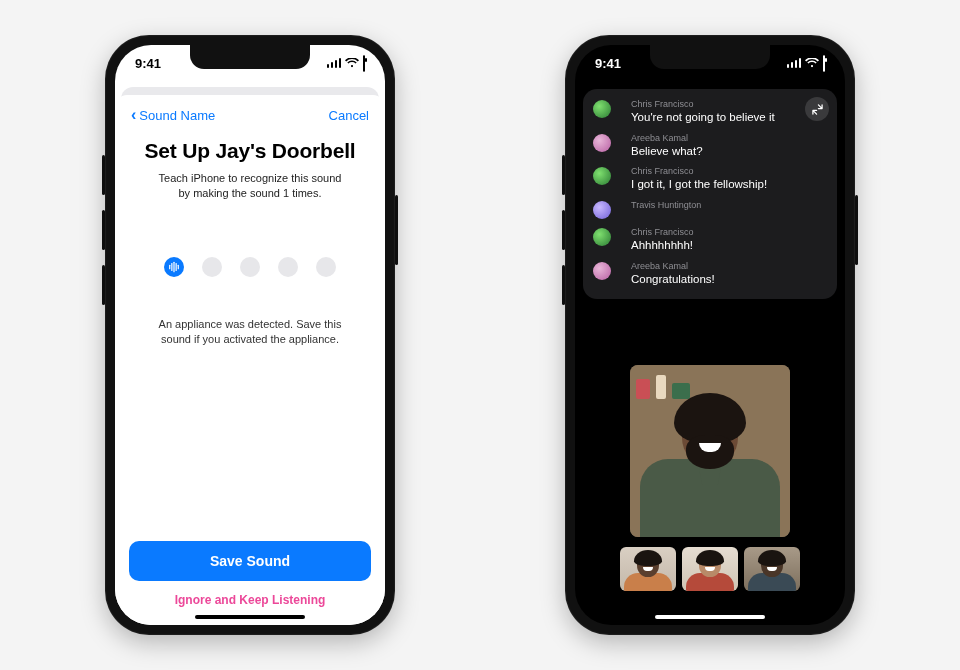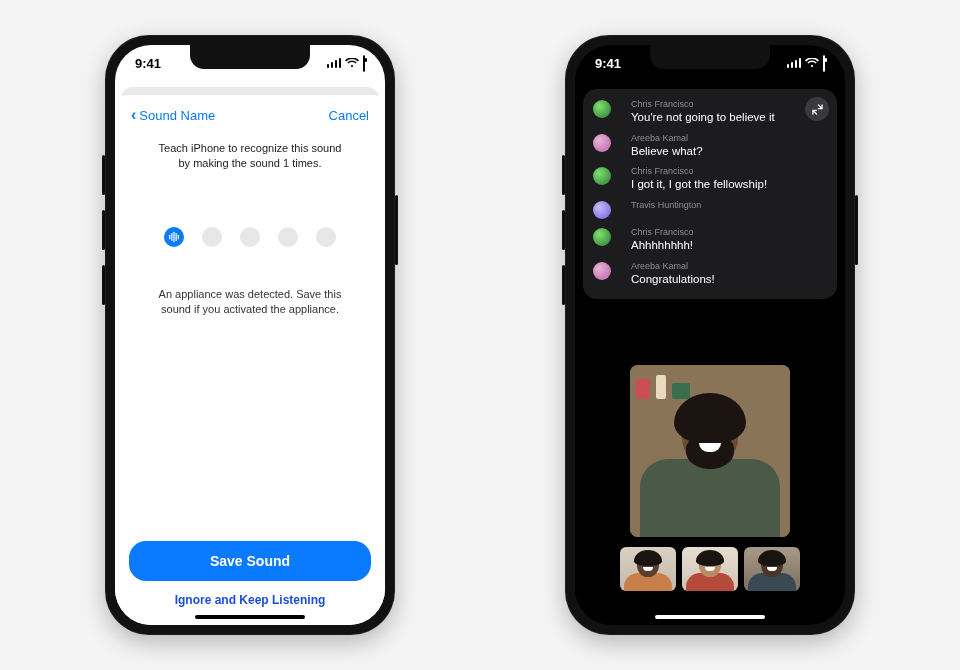--- a/index.html
+++ b/index.html
@@ -85,25 +85,25 @@
   .chev { font-size:16px; line-height:1; font-weight:600; }
   .title { font-size:21px; font-weight:700; text-align:center; margin-top:6px; letter-spacing:-0.2px; }
   .subtitle { font-size:11px; color:#222; text-align:center; margin:8px 28px 0; line-height:1.35; }
   .dots { display:flex; justify-content:center; gap:18px; margin-top:56px; }
   .dot { width:20px; height:20px; border-radius:50%; background:#e7e7ea; }
   .dot.active { background:#0a7aff; display:flex; align-items:center; justify-content:center; }
   .dot.active svg { width:12px; height:12px; }
   .detect { font-size:11px; color:#333; text-align:center; margin:40px 24px 0; line-height:1.4; }
   .spacer { flex:1; }
   .btn-primary {
-    background:#0a7aff; color:#fff; border:none; border-radius:17px;
+    background:#0a7aff; color:#fff; border:none; border-radius:10px;
     height:40px; font-size:14px; font-weight:600; width:100%; cursor:pointer;
   }
   .btn-link {
-    background:none; border:none; color:#1d4ed8; font-size:12px; font-weight:600;
+    background:none; border:none; color:#ec4899; font-size:12px; font-weight:600;
     margin-top:12px; cursor:pointer; width:100%; text-align:center;
   }
 
   
   .captions {
     position:absolute; top:44px; left:8px; right:8px;
     background:#1c1c1e; border-radius:14px; padding:10px 10px 12px;
   }
   .pip-btn {
     position:absolute; top:8px; right:8px; width:24px; height:24px;
@@ -212,20 +212,21 @@
 
     <div class="sheet">
       <div class="nav">
         <span class="nav-left">
           <span class="chev">‹</span>
           <span>Sound Name</span>
         </span>
         <span>Cancel</span>
       </div>
 
+      <div class="title">Set Up Jay's Doorbell</div>
       <div class="subtitle">Teach iPhone to recognize this sound by making the sound 1 times.</div>
 
       <div class="dots">
         <span class="dot active">
           <svg viewBox="0 0 14 14">
             <g stroke="#fff" stroke-width="1.4" stroke-linecap="round">
               <line x1="2" y1="5" x2="2" y2="9"></line>
                 <line x1="4.5" y1="3" x2="4.5" y2="11"></line>
               <line x1="7" y1="1.5" x2="7" y2="12.5"></line>
                 <line x1="9.5" y1="3" x2="9.5" y2="11"></line>

